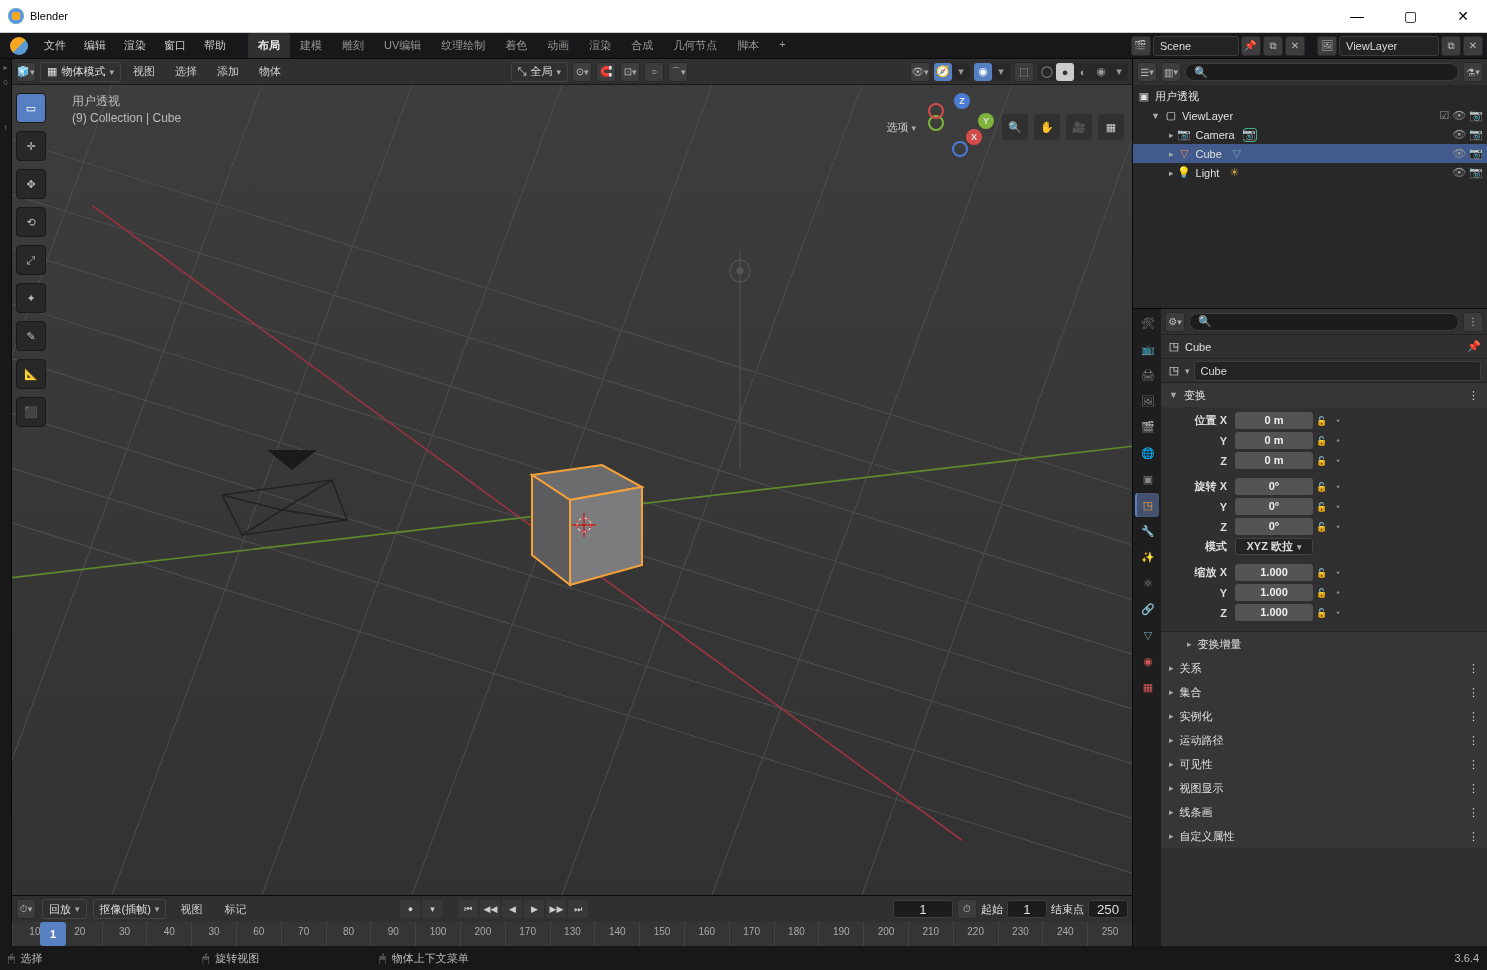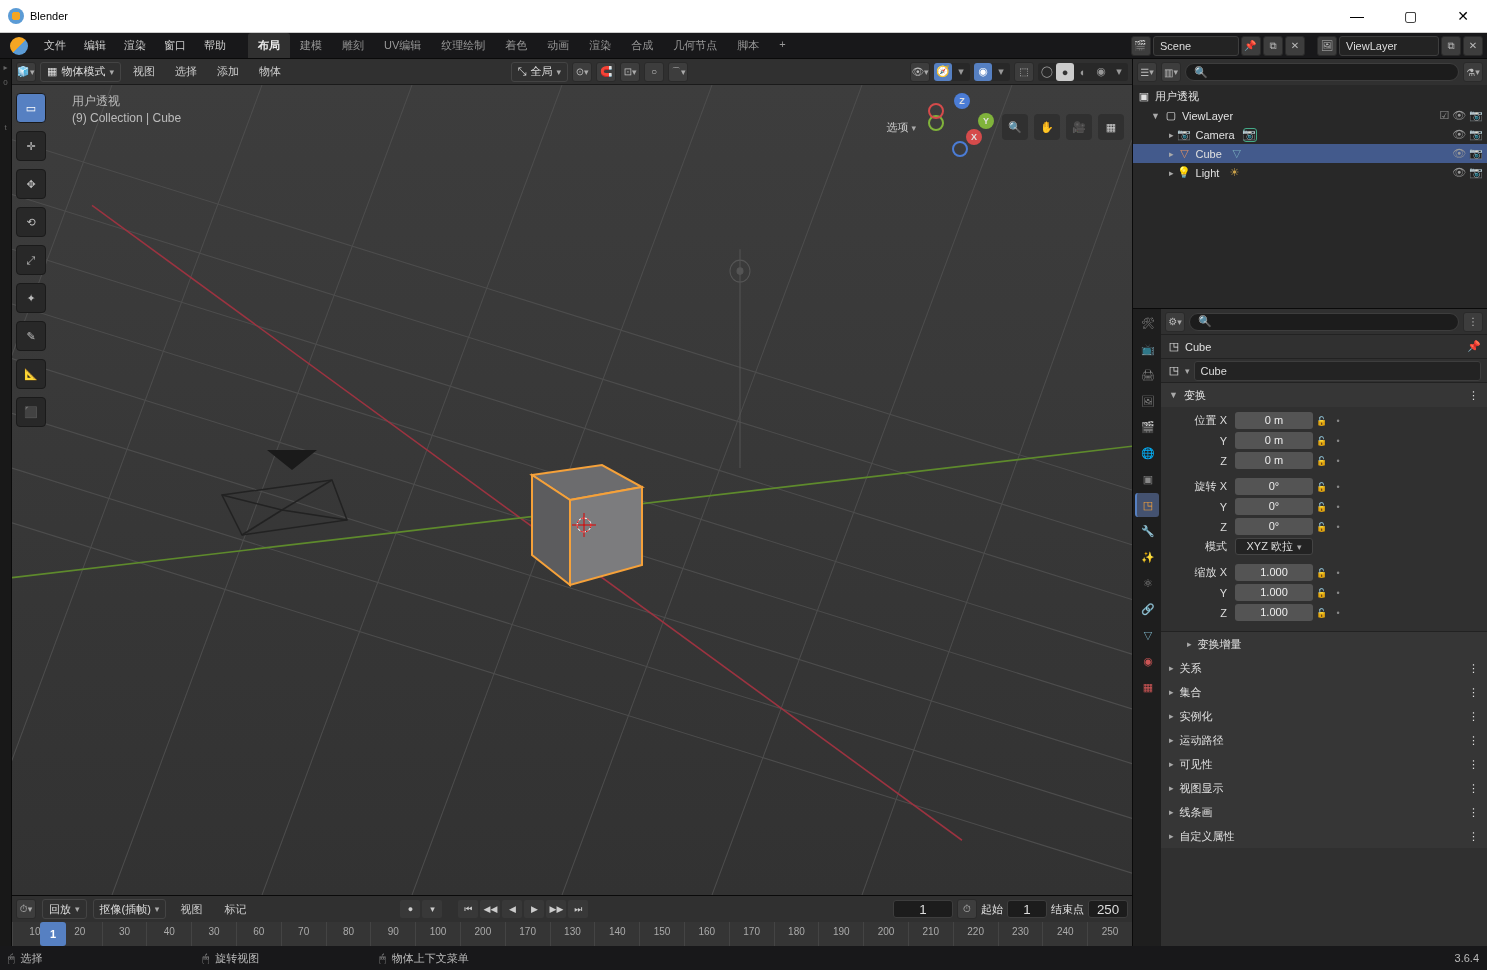--- a/index.html
+++ b/index.html
@@ -66,21 +66,21 @@
 .prop-tabs { width: 28px; background: #1e1e1e; display: flex; flex-direction: column; padding: 2px 0; gap: 2px; }
 .prop-tab { width: 24px; height: 24px; margin: 0 auto; display: flex; align-items: center; justify-content: center; color: #888; border-radius: 3px; cursor: pointer; border-left:2px solid transparent;}
 .prop-tab.active { background: #445270; color: #e0e0e0; border-left:2px solid #5680c2;}
 .prop-content { flex: 1; background: #303030; display: flex; flex-direction: column; overflow-y: auto; }
 .prop-header { height: 26px; background: #303030; display: flex; align-items: center; padding: 0 4px; gap: 4px; border-bottom: 1px solid #222;}
 .breadcrumb { height: 24px; display: flex; align-items: center; padding: 0 6px; gap: 4px; border-bottom:1px solid #222;}
 .pin { margin-left: auto; color: #888; cursor:pointer;}
 .panel-section { border-bottom: 1px solid #222; }
 .section-hdr { height: 24px; display: flex; align-items: center; padding: 0 8px; gap: 6px; background: #363636; cursor: pointer; }
 .section-body { padding: 4px 4px 8px 4px; }
-.prop-row { display: flex; align-items: center; height: 19px; gap: 2px; margin-bottom: 1px; }
+.prop-row { display: flex; align-items: center; height: 19px; gap: 2px; margin-bottom: 1px; font-weight: bold; }
 .prop-label { width: 68px; text-align: right; padding-right: 6px; color: #ddd; font-size:11px;}
 .prop-value { flex: 1; background: #545454; border-radius: 3px; text-align: center; color: #eee; height: 17px; line-height: 17px; cursor: ew-resize; max-width:78px; font-size:11px;}
 .prop-decorator { width: 14px; height: 14px; color: #888; display:flex;align-items:center;justify-content:center; cursor:pointer; font-size:9px;}
 .caret { font-size: 9px; color: #aaa; }
 .obj-icon { width:14px; height:14px; display:inline-flex; align-items:center; justify-content:center; font-size:11px;}
 .col-orange { color:#e19164; }
 .col-green { color:#7db36a; }
 .col-amber { color:#cca34b; }
 </style>
 </head>

